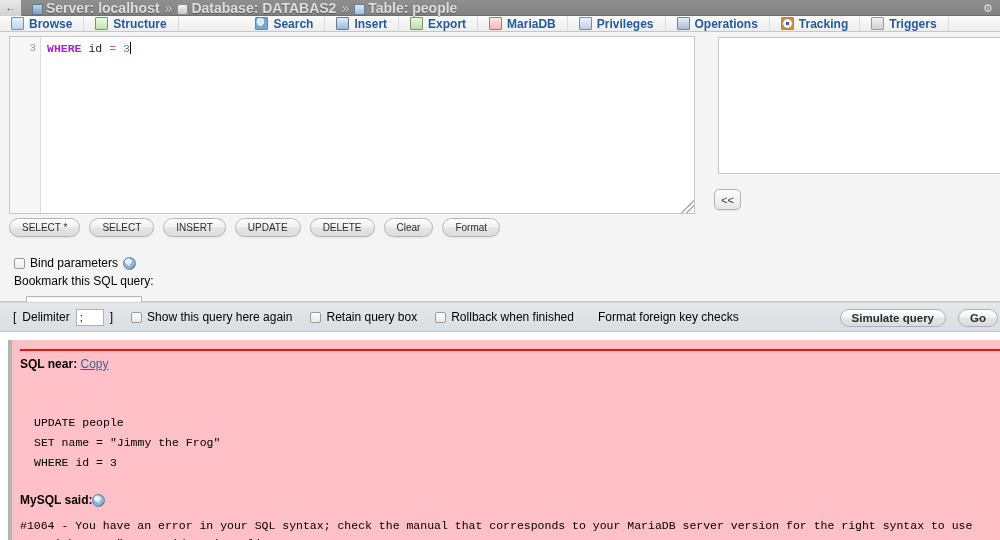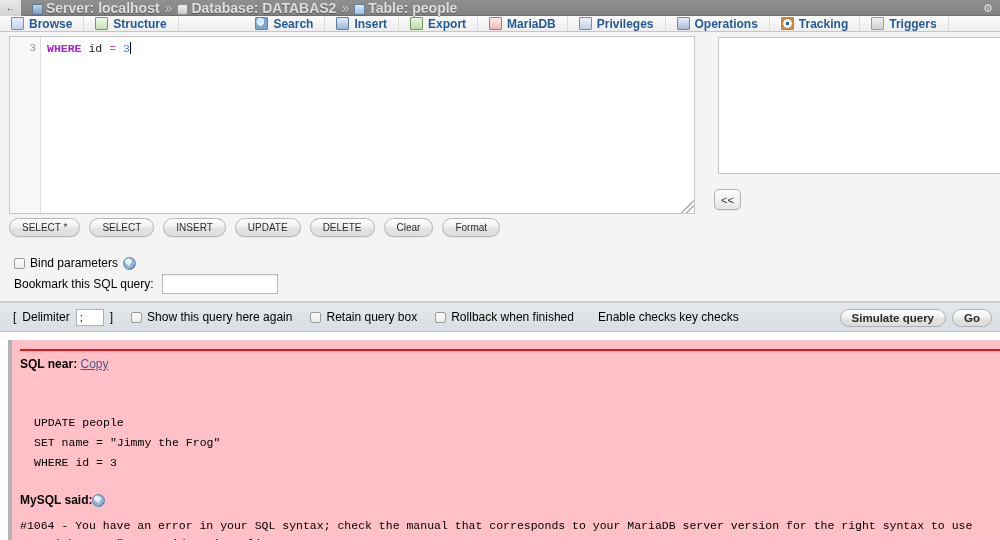--- a/index.html
+++ b/index.html
@@ -200,20 +200,21 @@
     background: radial-gradient(circle at 38% 32%, #e2eefb 0 30%, #8db4dc 31% 70%, #5b85b5 71% 100%);
     border: 1px solid #5f82a9;
     display: inline-flex; align-items: center; justify-content: center;
     color: #fff; font-size: 9px; font-weight: bold; line-height: 1;
   }
 
   .bookmarkrow {
     position: absolute; left: 14px; top: 242px;
     display: flex; align-items: center; gap: 8px;
     font-size: 12px;
+    flex-direction: column;
   }
   .bookmark-input {
     width: 116px; height: 20px;
     border: 1px solid #b8b8b8;
     background: #fff;
     box-shadow: 0 1px 1px rgba(0,0,0,.06) inset;
   }
 
   
   .delimbar {
@@ -233,22 +234,22 @@
     border: 1px solid #b0b0b0;
     background: #fff;
     font-family: "Liberation Sans", sans-serif;
     font-size: 11px;
     padding: 0 3px;
     line-height: 15px;
   }
   .chk-group { display: flex; align-items: center; gap: 5px; margin-right: 18px; white-space: nowrap; }
   .chk-group.nocheck { margin-left: 6px; }
   .right-btns {
-    position: absolute; right: 8px; top: 6px;
-    display: flex; gap: 6px; padding-left: 16px;
+    position: absolute; right: 2px; top: 6px;
+    display: flex; gap: 12px; padding-left: 16px;
   }
   .gbtn {
     border: 1px solid #b0b0b0;
     border-radius: 10px;
     background: linear-gradient(to bottom,#fefefe 0%, #f1f1f1 48%, #e4e4e4 52%, #dcdcdc 100%);
     padding: 2px 11px;
     font-size: 11.5px;
     font-weight: bold;
     color: #2b2b2b;
     white-space: nowrap;
@@ -422,21 +423,21 @@
       </div>
       <div class="chk-group">
         <span class="cbx"></span>
         <span>Retain query box</span>
       </div>
       <div class="chk-group">
         <span class="cbx"></span>
         <span>Rollback when finished</span>
       </div>
       <div class="chk-group nocheck">
-        <span>Enable checks key checks</span>
+        <span>Format foreign key checks</span>
       </div>
     </div>
   <div class="right-btns">
     <div class="gbtn">Simulate query</div>
     <div class="gbtn">Go</div>
   </div>
 </div>
 
 <div class="errorwrap">
   <div class="errorbox">

